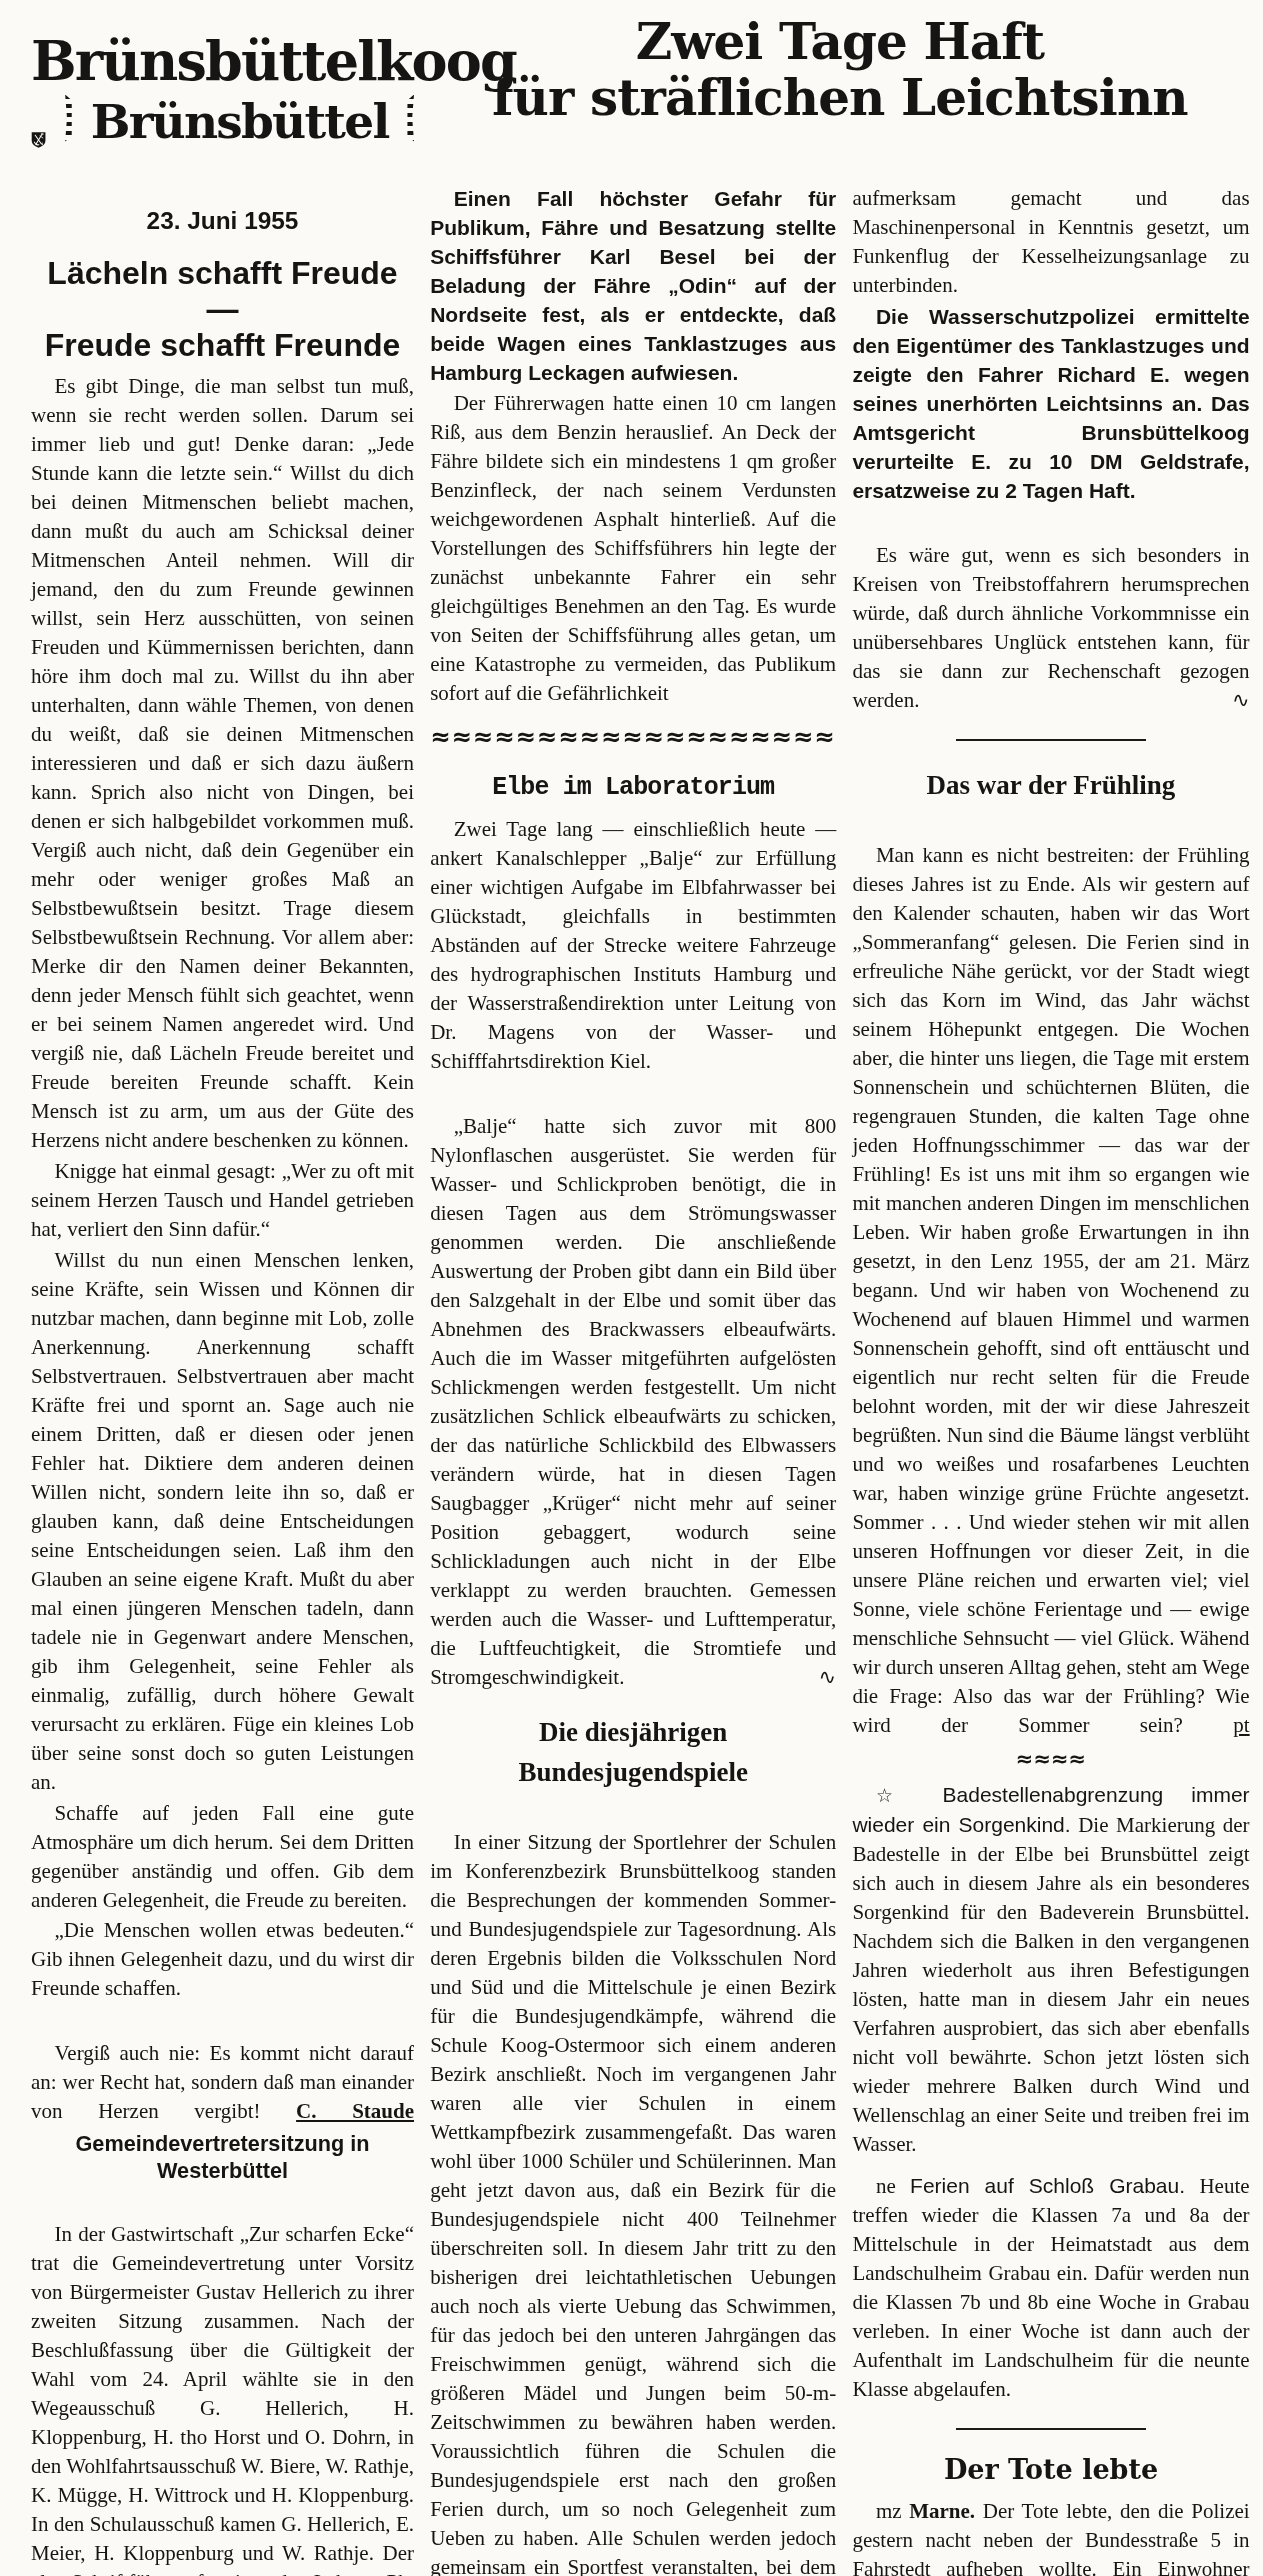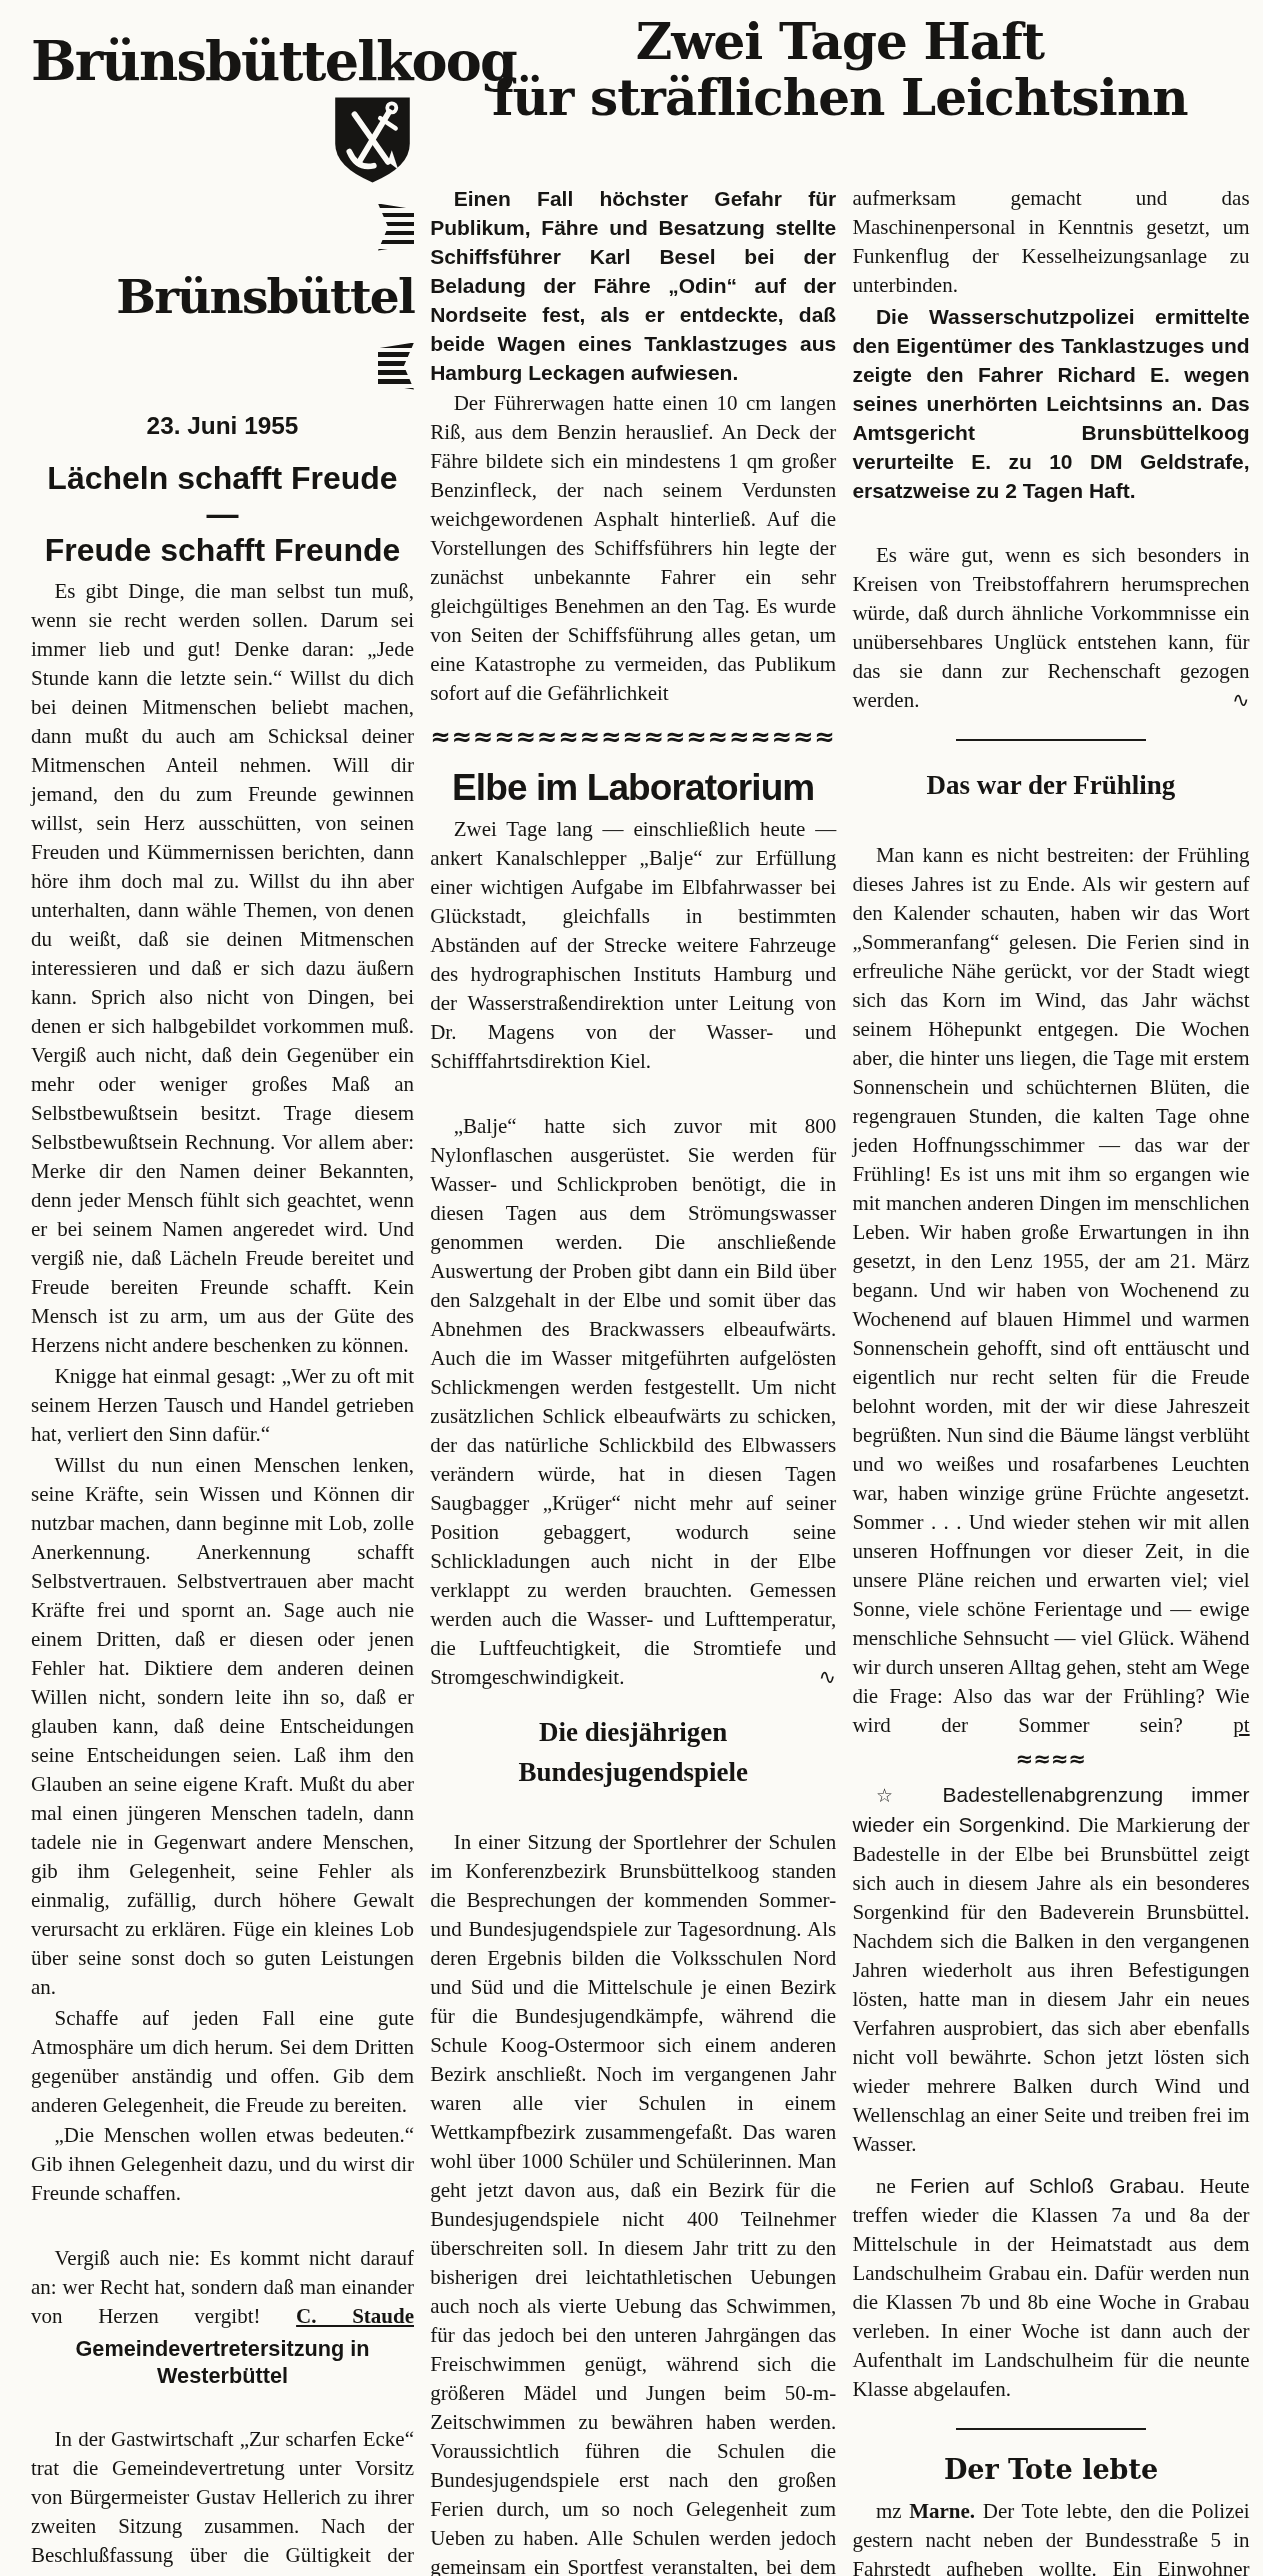--- a/index.html
+++ b/index.html
@@ -19,32 +19,32 @@
   p.mt{margin-top:12.6px;}
   .lede{font-family:"Liberation Sans",sans-serif;font-weight:bold;}
   .lead{font-family:"Liberation Sans",sans-serif;font-weight:normal;}
   .sigline{text-align-last:justify;margin-top:36px;}
   .sig{font-weight:bold;white-space:nowrap;text-decoration:underline;}
   .sig.lc{font-weight:normal;}
   
   .masthead{padding-top:31px;text-align:center;}
   .bl{font-family:"DejaVu Serif",serif;font-weight:bold;letter-spacing:-1.8px;}
   .mast1{font-size:54px;line-height:60px;}
-  .mastrow{display:flex;align-items:flex-end;justify-content:center;gap:19px;margin-top:3.6px;flex-direction:column;}
+  .mastrow{display:flex;align-items:flex-start;justify-content:center;gap:19px;margin-top:3.6px;}
   .mast2{font-size:47px;line-height:54px;}
   .ribbon{width:36px;height:47px;background:repeating-linear-gradient(180deg,#161513 0 4.5px,#fbfaf6 4.5px 9px);}
   .ribbon.l{clip-path:polygon(0 0,100% 12%,100% 88%,0 100%,28% 50%);}
   .ribbon.r{clip-path:polygon(0 12%,100% 0,72% 50%,100% 100%,0 88%);}
   .issuedate{margin:21.7px 0 5.4px 0;font-family:"Liberation Sans",sans-serif;font-weight:bold;font-size:24.4px;}
   
   h1{font-family:"DejaVu Serif",serif;font-weight:bold;text-align:center;
      font-size:50px;line-height:56px;margin:14.4px 0 27px 0;letter-spacing:-0.9px;}
   h2{text-align:center;font-weight:bold;margin:20px 0 9px 0;}
   .h-sans{font-family:"Liberation Sans",sans-serif;font-size:32px;line-height:36px;}
-  .h-serif{font-family:Liberation Sans, sans-serif;font-size:37px;line-height:36px;letter-spacing:-0.9px;}
+  .h-serif{font-family:Liberation Mono, monospace;font-size:25px;line-height:36px;letter-spacing:-0.9px;}
   .h-big{font-size:27px;line-height:40px;font-family:Liberation Serif, serif;}
   h3{font-family:"Liberation Sans",sans-serif;text-align:center;font-weight:bold;
      font-size:21.7px;line-height:27px;margin:3.6px 0 10.8px 0;}
   h4{font-family:"DejaVu Serif",serif;text-align:center;font-weight:bold;
      font-size:27px;line-height:32.5px;margin:9px 0 10.8px 0;}
   
   .rope{text-align:center;font-family:"DejaVu Sans",sans-serif;font-weight:bold;
         font-size:24.4px;line-height:27px;letter-spacing:0.9px;margin:14.4px 0 9px 0;
         white-space:nowrap;overflow:hidden;}
   .wavesm{text-align:center;font-family:"DejaVu Sans",sans-serif;font-weight:bold;

